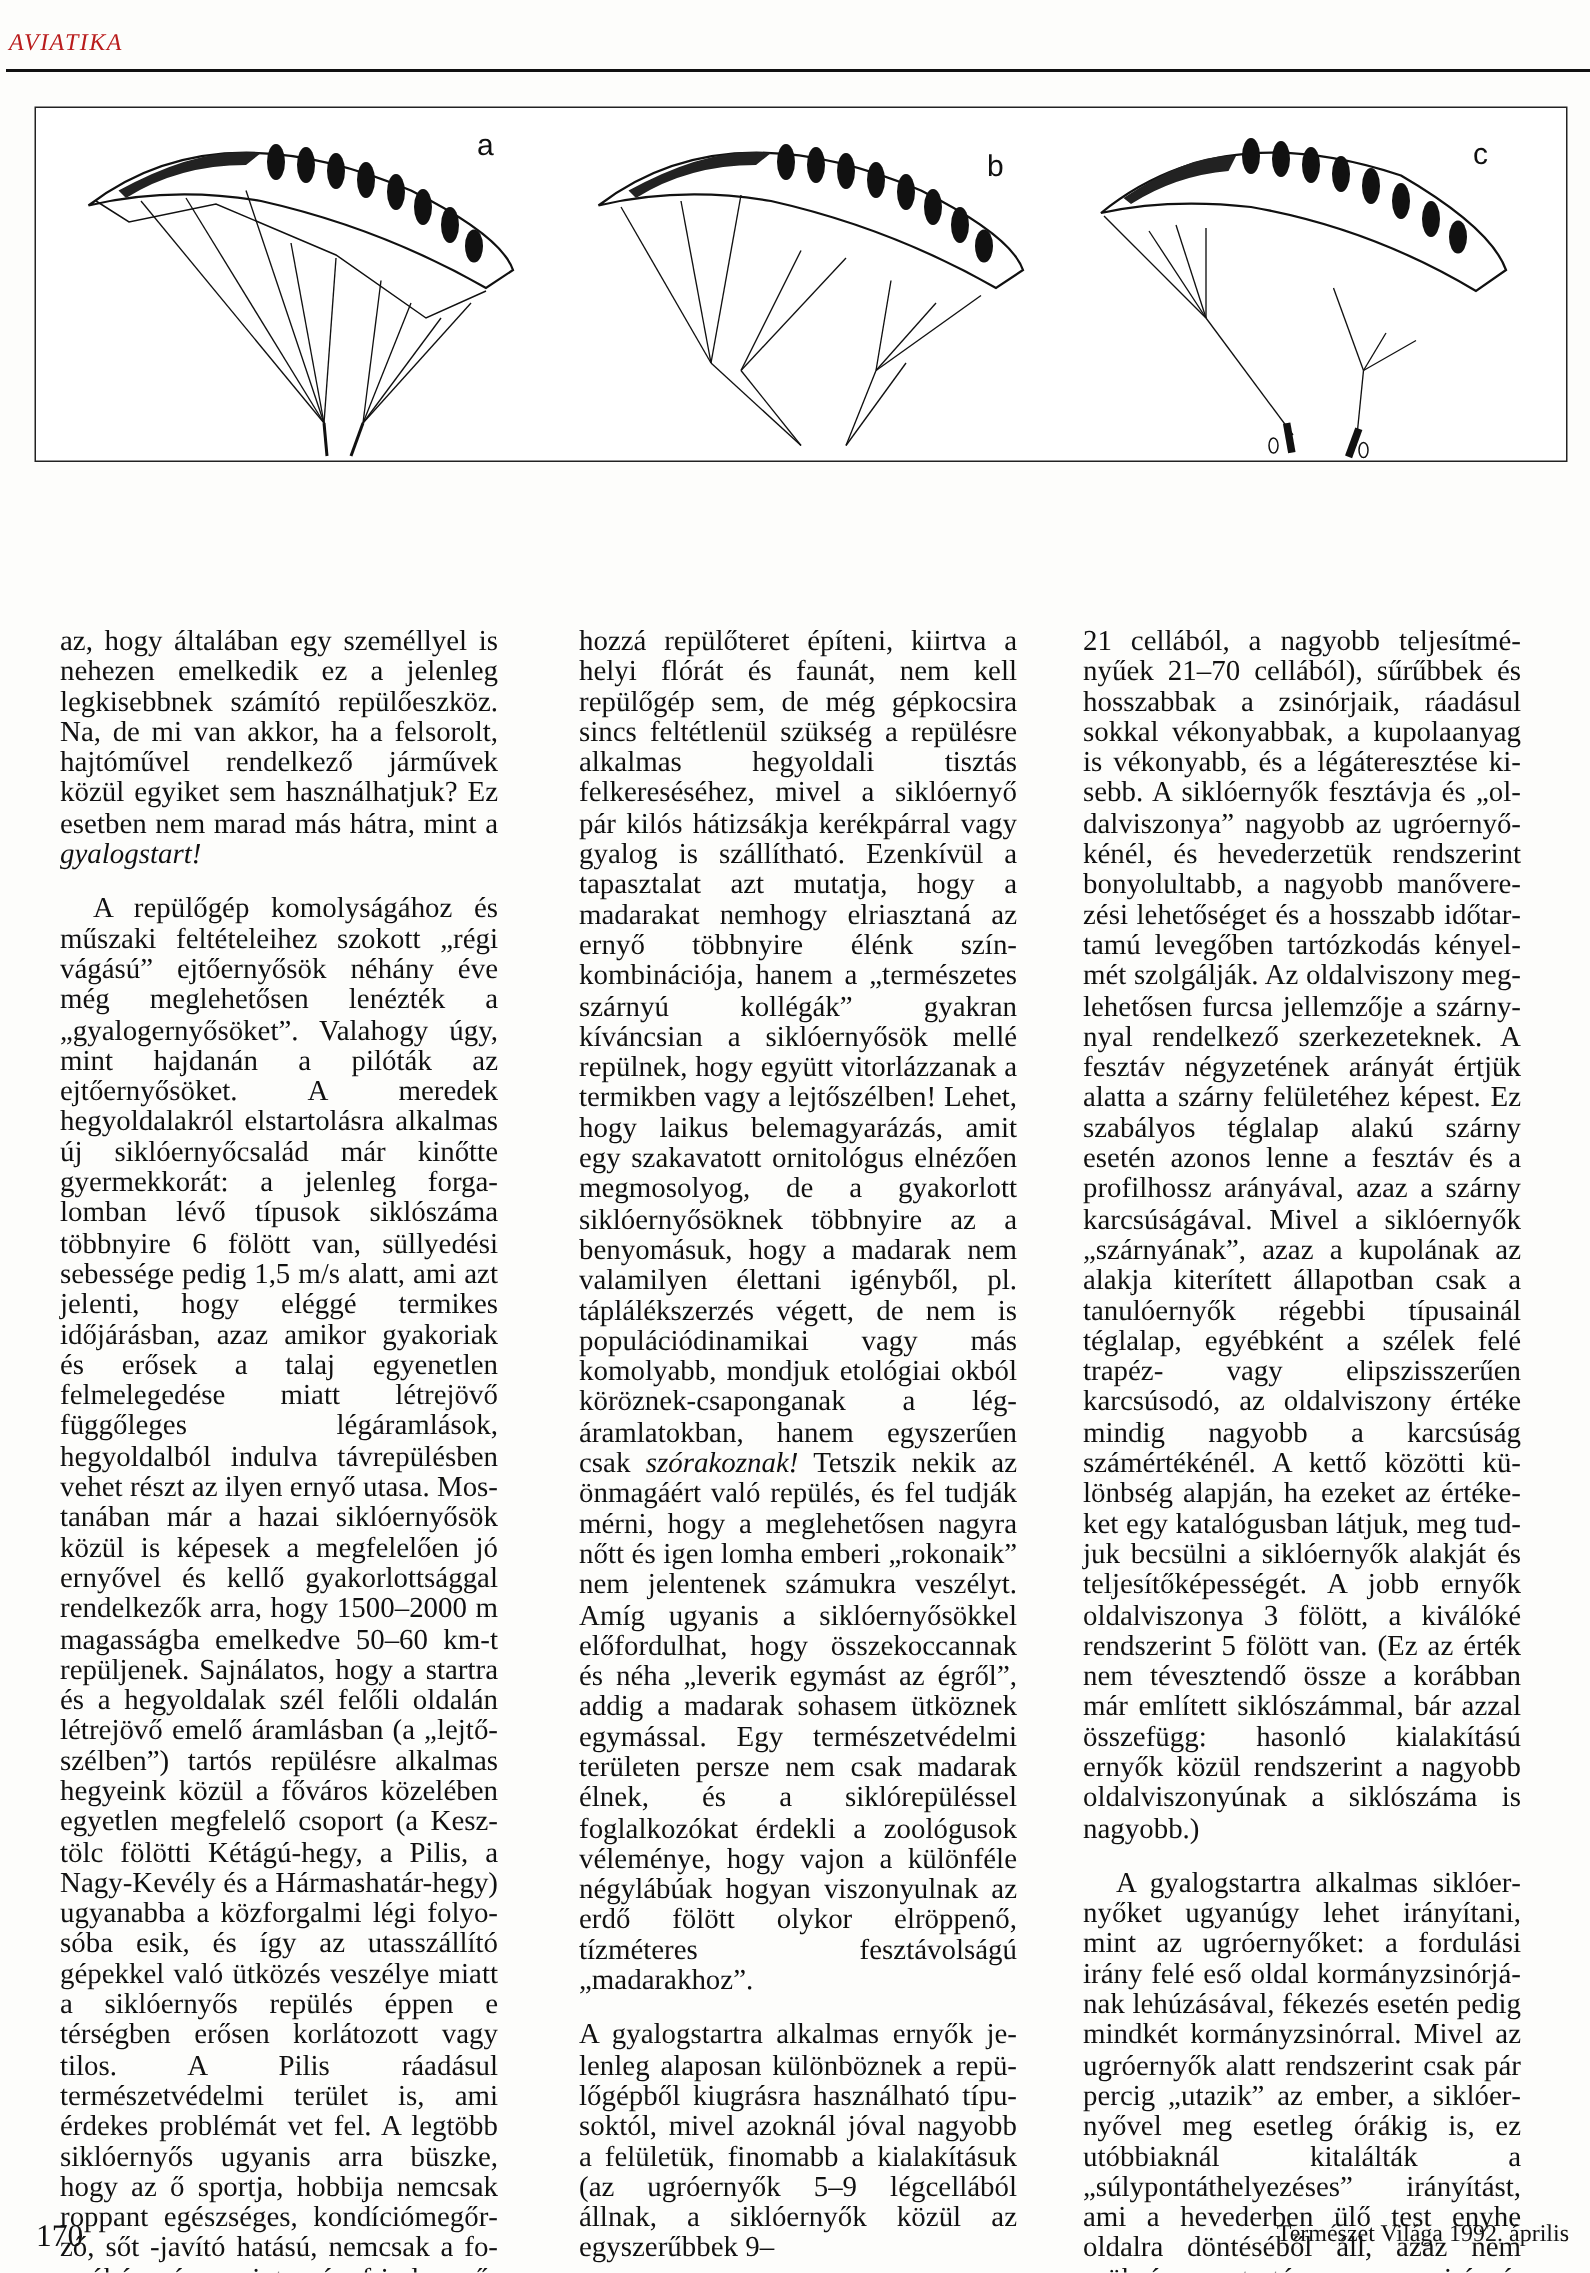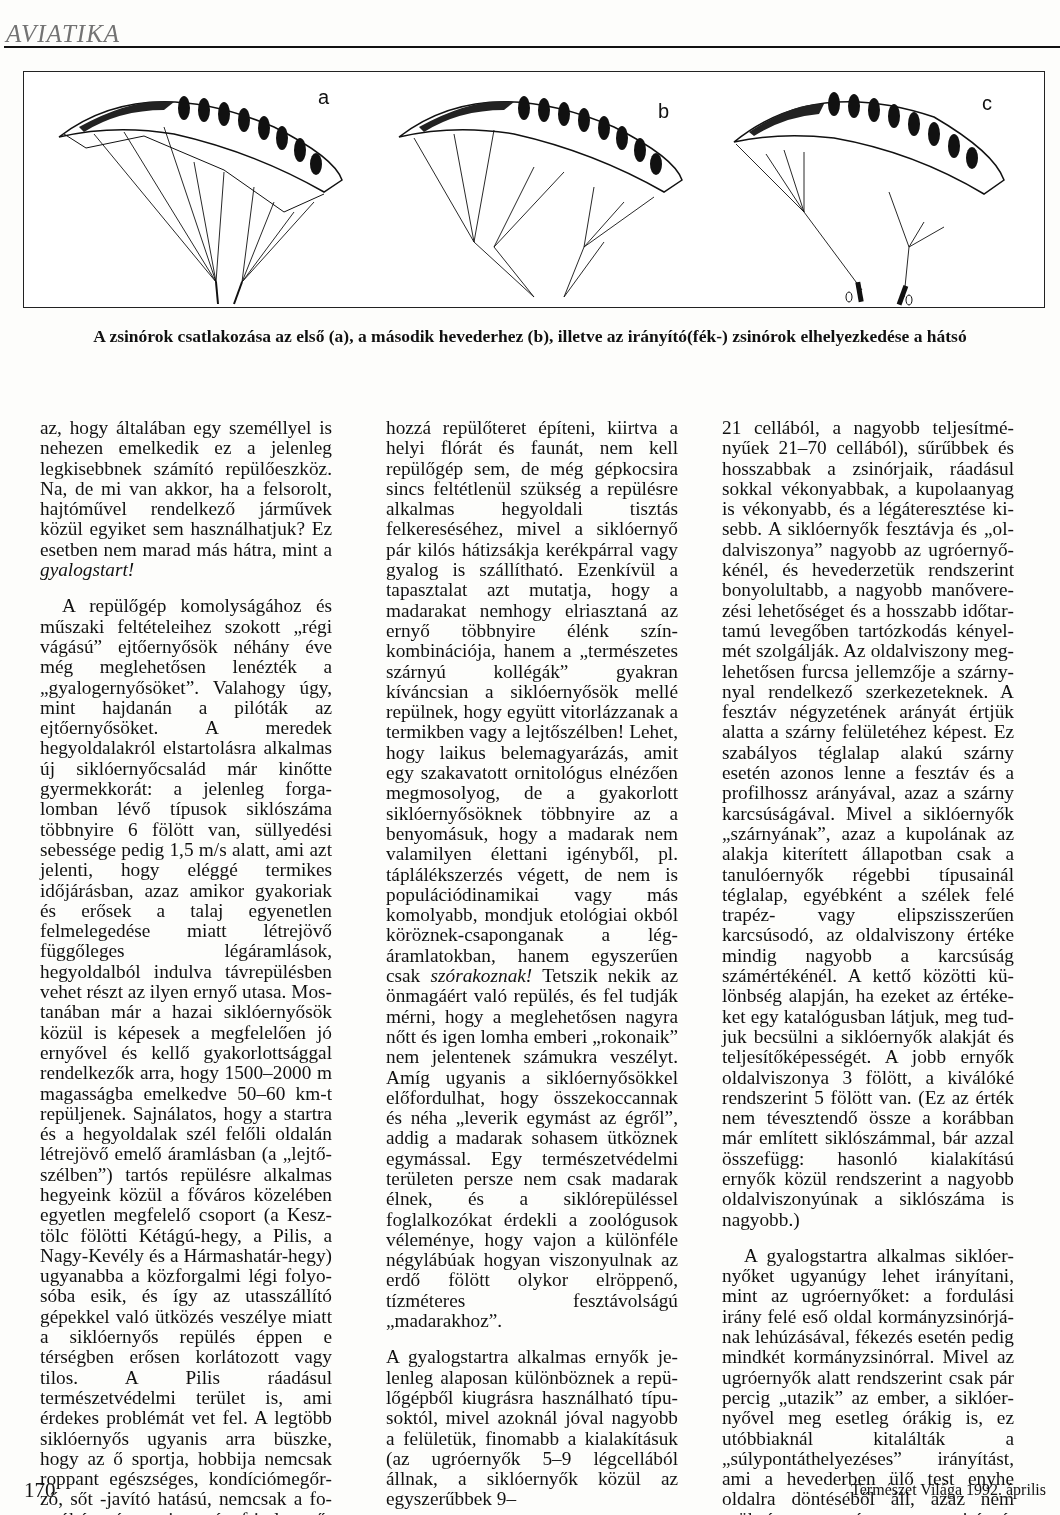--- a/index.html
+++ b/index.html
@@ -1,17 +1,17 @@
 <!DOCTYPE html>
 <html><head>
 <meta charset="utf-8">
 <style>
   html, body { margin: 0; padding: 0; background: #fdfdfb; }
   body { width: 1060px; height: 1515px; position: relative; overflow: hidden; font-family: "Liberation Serif", "DejaVu Serif", serif; color: #111; }
-  .section-title { position: absolute; left: 6px; top: 20px; font-style: italic; font-size: 25px; letter-spacing: 1px; color: #737373; }
+  .section-title { position: absolute; left: 6px; top: 20px; font-style: italic; font-size: 16px; letter-spacing: 1px; color: #b91c1c; }
   .header-rule { position: absolute; left: 4px; right: 0; top: 46px; height: 2px; background: #111; }
   .figure { position: absolute; left: 23px; top: 71px; width: 1020px; height: 235px; border: 1.5px solid #222; background: #fff; }
   .panel { position: absolute; top: 0; width: 340px; height: 235px; }
   .panel svg { width: 100%; height: 100%; }
   .panel-label { position: absolute; top: 14px; font-family: "Liberation Sans", sans-serif; font-size: 20px; }
   .caption { position: absolute; left: 20px; width: 1020px; top: 326px; text-align: center; font-weight: bold; font-size: 17.5px; line-height: 21px; }
   .col { position: absolute; top: 402px; width: 324px; font-size: 19.3px; line-height: 20.3px; text-align: justify; hyphens: manual; }
   .col p { margin: 16px; }
   .col p.indent { text-indent: 22px; }
   .col1 { left: 24px; }
@@ -122,21 +122,20 @@
       <rect x="153" y="210" width="5" height="20" fill="#111" transform="rotate(-10 155 220)"></rect>
       <ellipse cx="145" cy="225" rx="3" ry="5" fill="none" stroke="#111"></ellipse>
       <rect x="196" y="213" width="5" height="20" fill="#111" transform="rotate(20 198 223)"></rect>
       <ellipse cx="205" cy="228" rx="3" ry="5" fill="none" stroke="#111"></ellipse>
     </svg>
     <span class="panel-label" style="left:278px; top:20px">c</span>
   </div>
 </div>
 
 <div class="caption">
-  <div>A zsinórok csatlakozása az első (a), a második hevederhez (b), illetve az irányító(fék-) zsinórok elhelyezkedése a hátsó</div>
 </div>
 
 <div class="col col1">
   <p><span>az, hogy általában egy személlyel is nehezen emelkedik ez a jelenleg legki­sebbnek számító repülőeszköz. Na, de mi van akkor, ha a felsorolt, hajtó­művel rendelkező járművek közül egyiket sem használhatjuk? Ez eset­ben nem marad más hátra, mint a </span><em>gyalogstart!</em></p>
   <p class="indent">A repülőgép komolyságához és mű­szaki feltételeihez szokott „régi vágá­sú” ejtőernyősök néhány éve még meglehetősen lenézték a „gyaloger­nyősöket”. Valahogy úgy, mint hajda­nán a pilóták az ejtőernyősöket. A meredek hegyoldalakról elstartolásra alkalmas új siklóernyőcsalád már ki­nőtte gyermekkorát: a jelenleg forga­lomban lévő típusok siklószáma több­nyire 6 fölött van, süllyedési sebessége pedig 1,5 m/s alatt, ami azt jelenti, hogy eléggé termikes időjárásban, azaz amikor gyakoriak és erősek a talaj egyenetlen felmelegedése miatt létrejövő függőleges légáramlások, hegyoldalból indulva távrepülésben vehet részt az ilyen ernyő utasa. Mos­tanában már a hazai siklóernyősök közül is képesek a megfelelően jó ernyővel és kellő gyakorlottsággal rendelkezők arra, hogy 1500–2000 m magasságba emelkedve 50–60 km-t repüljenek. Sajnálatos, hogy a startra és a hegyoldalak szél felőli oldalán létrejövő emelő áramlásban (a „lejtő­szélben”) tartós repülésre alkalmas hegyeink közül a főváros közelében egyetlen megfelelő csoport (a Kesz­tölc fölötti Kétágú-hegy, a Pilis, a Nagy-Kevély és a Hármashatár-hegy) ugyanabba a közforgalmi légi folyo­sóba esik, és így az utasszállító gépek­kel való ütközés veszélye miatt a sikló­ernyős repülés éppen e térségben erő­sen korlátozott vagy tilos. A Pilis rá­adásul természetvédelmi terület is, ami érdekes problémát vet fel. A leg­több siklóernyős ugyanis arra büszke, hogy az ő sportja, hobbija nemcsak roppant egészséges, kondíciómegőr­ző, sőt -javító hatású, nemcsak a fo­gyókúra és az intenzív frisslevegő-szí­vás kiváló lehetősége, hanem termé­szetbarát foglalatosság is. Nem kell</p>
 </div>
 
 <div class="col col2">
   <p><span>hozzá repülőteret építeni, kiirtva a helyi flórát és faunát, nem kell repülő­gép sem, de még gépkocsira sincs feltétlenül szükség a repülésre alkal­mas hegyoldali tisztás felkereséséhez, mivel a siklóernyő pár kilós hátizsákja kerékpárral vagy gyalog is szállítható. Ezenkívül a tapasztalat azt mutatja, hogy a madarakat nemhogy elriasz­taná az ernyő többnyire élénk szín­kombinációja, hanem a „természetes szárnyú kollégák” gyakran kíváncsian a siklóernyősök mellé repülnek, hogy együtt vitorlázzanak a termikben vagy a lejtőszélben! Lehet, hogy laikus be­lemagyarázás, amit egy szakavatott ornitológus elnézően megmosolyog, de a gyakorlott siklóernyősöknek többnyire az a benyomásuk, hogy a madarak nem valamilyen élettani igényből, pl. táplálékszerzés végett, de nem is populációdinamikai vagy más komolyabb, mondjuk etológiai okból köröznek-csaponganak a lég­áramlatokban, hanem egyszerűen csak </span><em>szórakoznak!</em><span> Tetszik nekik az önmagáért való repülés, és fel tudják mérni, hogy a meglehetősen nagyra nőtt és igen lomha emberi „rokonaik” nem jelentenek számukra veszélyt. Amíg ugyanis a siklóernyősökkel elő­fordulhat, hogy összekoccannak és néha „leverik egymást az égről”, ad­dig a madarak sohasem ütköznek egy­mással. Egy természetvédelmi terüle­ten persze nem csak madarak élnek, és a siklórepüléssel foglalkozókat ér­dekli a zoológusok véleménye, hogy vajon a különféle négylábúak hogyan viszonyulnak az erdő fölött olykor elröppenő, tízméteres fesztávolságú „madarakhoz”.</span></p>
   <p>A gyalogstartra alkalmas ernyők je­lenleg alaposan különböznek a repü­lőgépből kiugrásra használható típu­soktól, mivel azoknál jóval nagyobb a felületük, finomabb a kialakításuk (az ugróernyők 5–9 légcellából állnak, a siklóernyők közül az egyszerűbbek 9–</p>

